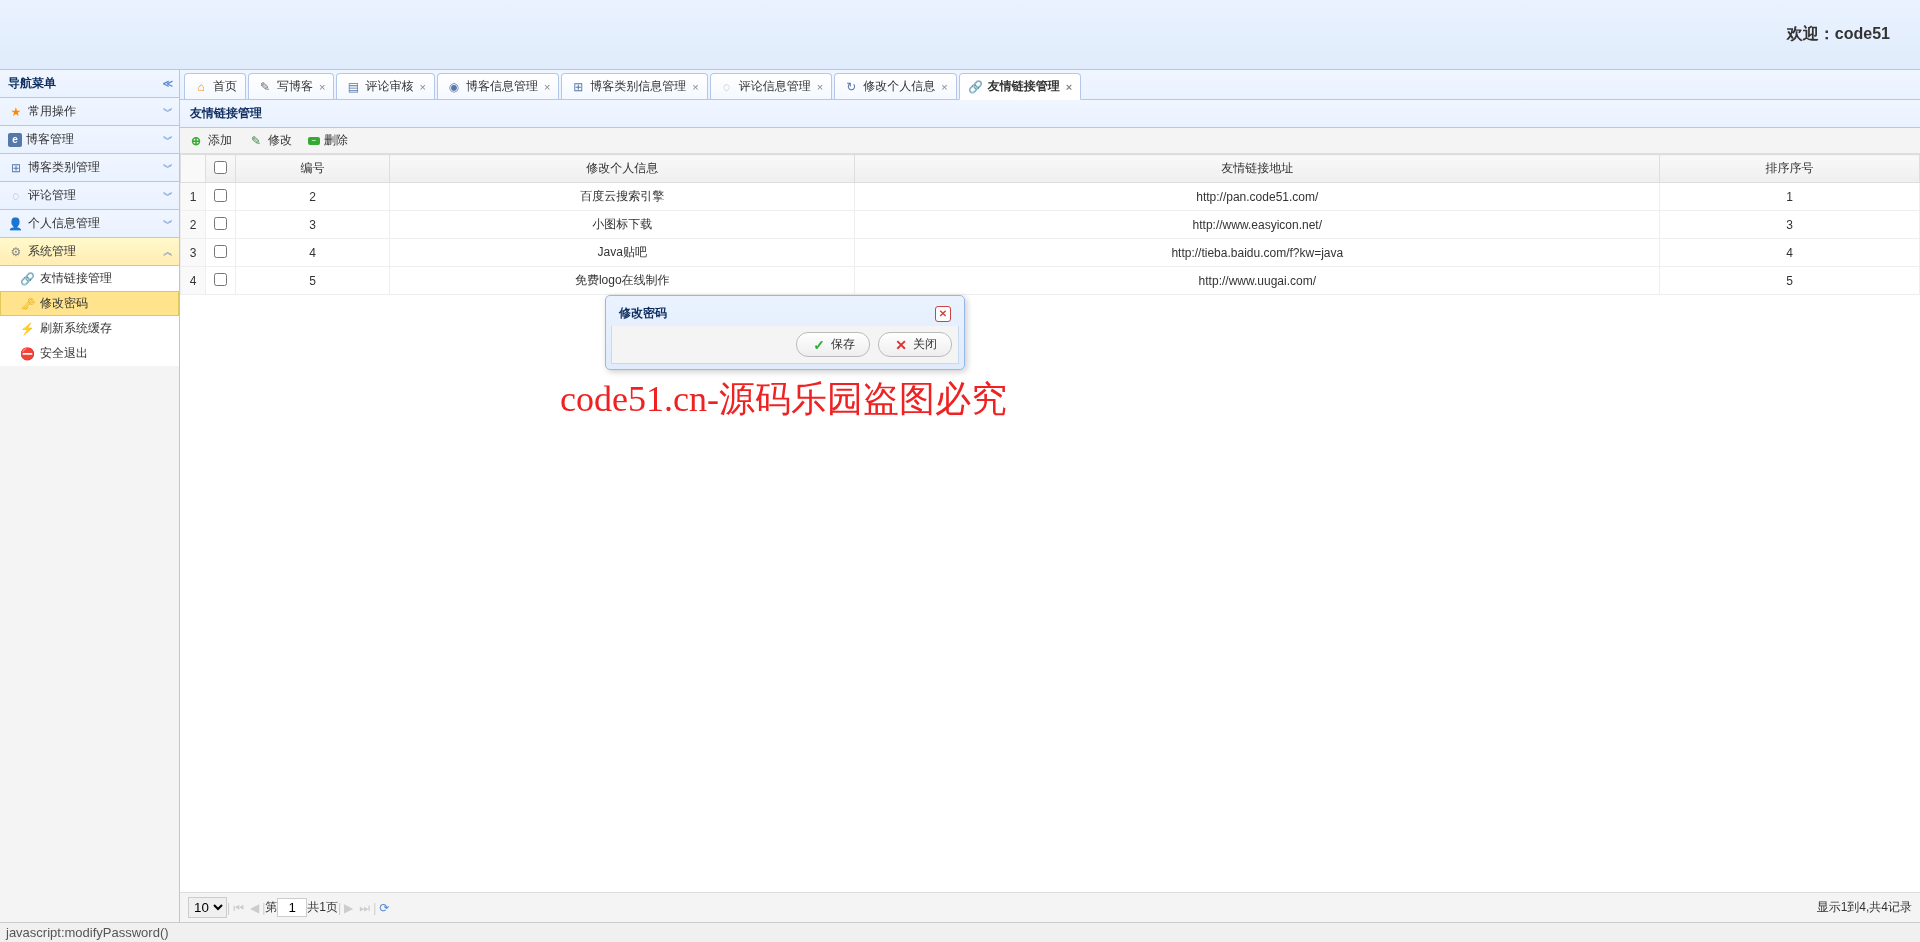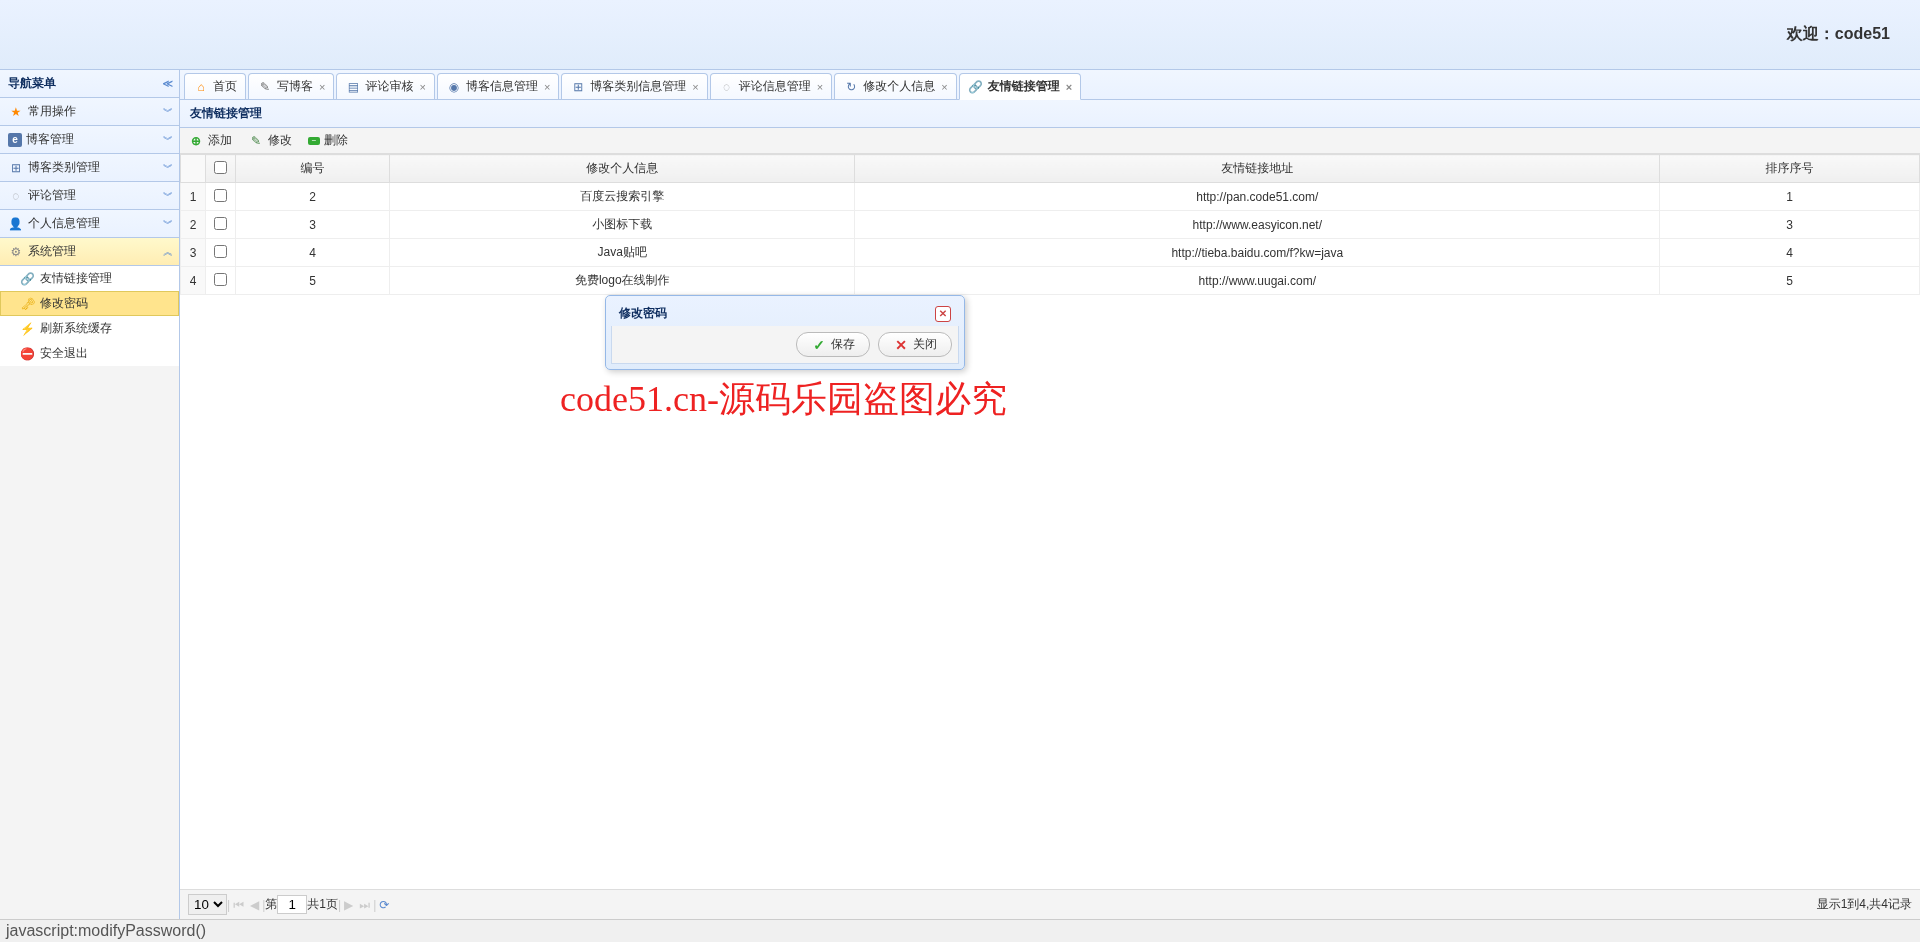--- a/index.html
+++ b/index.html
@@ -40,21 +40,21 @@
 
 .pager { background: #f4f4f4; border-top: 1px solid #ddd; padding: 4px 8px; display: flex; align-items: center; }
 .pager select { border: 1px solid #ccc; padding: 1px; }
 .pager input { width: 30px; border: 1px solid #ccc; text-align: center; padding: 1px; }
 .pager .sep { color: #ccc; }
 .pager .nav-btn { color: #5a8ad0; cursor: pointer; padding: 0 3px; }
 .pager .nav-btn.disabled { color: #ccc; }
 .pager-info { margin-left: auto; }
 
 .footer { background: #f4f4f4; border-top: 1px solid #b3c8e8; text-align: center; padding: 4px; }
-.statusbar { background: #f0f0f0; border-top: 1px solid #ccc; padding: 2px 6px; font-size: 16px; color: #555; }
+.statusbar { background: #f0f0f0; border-top: 1px solid #ccc; padding: 2px 6px; font-size: 13px; color: #555; }
 .dialog { position: absolute; left: 605px; top: 295px; width: 360px; background: linear-gradient(to bottom, #eaf2ff, #e0ecfb); border: 1px solid #95b8e7; border-radius: 5px; box-shadow: 2px 2px 6px rgba(0,0,0,.2); padding: 5px; }
 .dialog-title { padding: 4px 8px; font-weight: bold; color: #0e2d5f; display: flex; justify-content: space-between; align-items: center; }
 .dialog-close { width: 16px; height: 16px; background: #fff; border: 1px solid #c44; border-radius: 3px; color: #c44; font-size: 10px; display: flex; align-items: center; justify-content: center; cursor: pointer; font-weight: bold; }
 .dialog-body { background: #fff; border: 1px solid #c9d9ef; padding: 20px 20px 10px; }
 .form-row { display: flex; align-items: center; margin-bottom: 10px; }
 .form-row label { width: 85px; text-align: right; padding-right: 8px; }
 .form-row input { flex: 1; border: 1px solid #95b8e7; padding: 3px 5px; }
 .dialog-buttons { background: #f4f4f4; border: 1px solid #c9d9ef; border-top: none; padding: 6px; display: flex; justify-content: flex-end; gap: 8px; }
 .btn { background: linear-gradient(to bottom, #fff, #eee); border: 1px solid #bbb; border-radius: 12px; padding: 3px 14px; display: flex; align-items: center; gap: 4px; cursor: pointer; }
 

